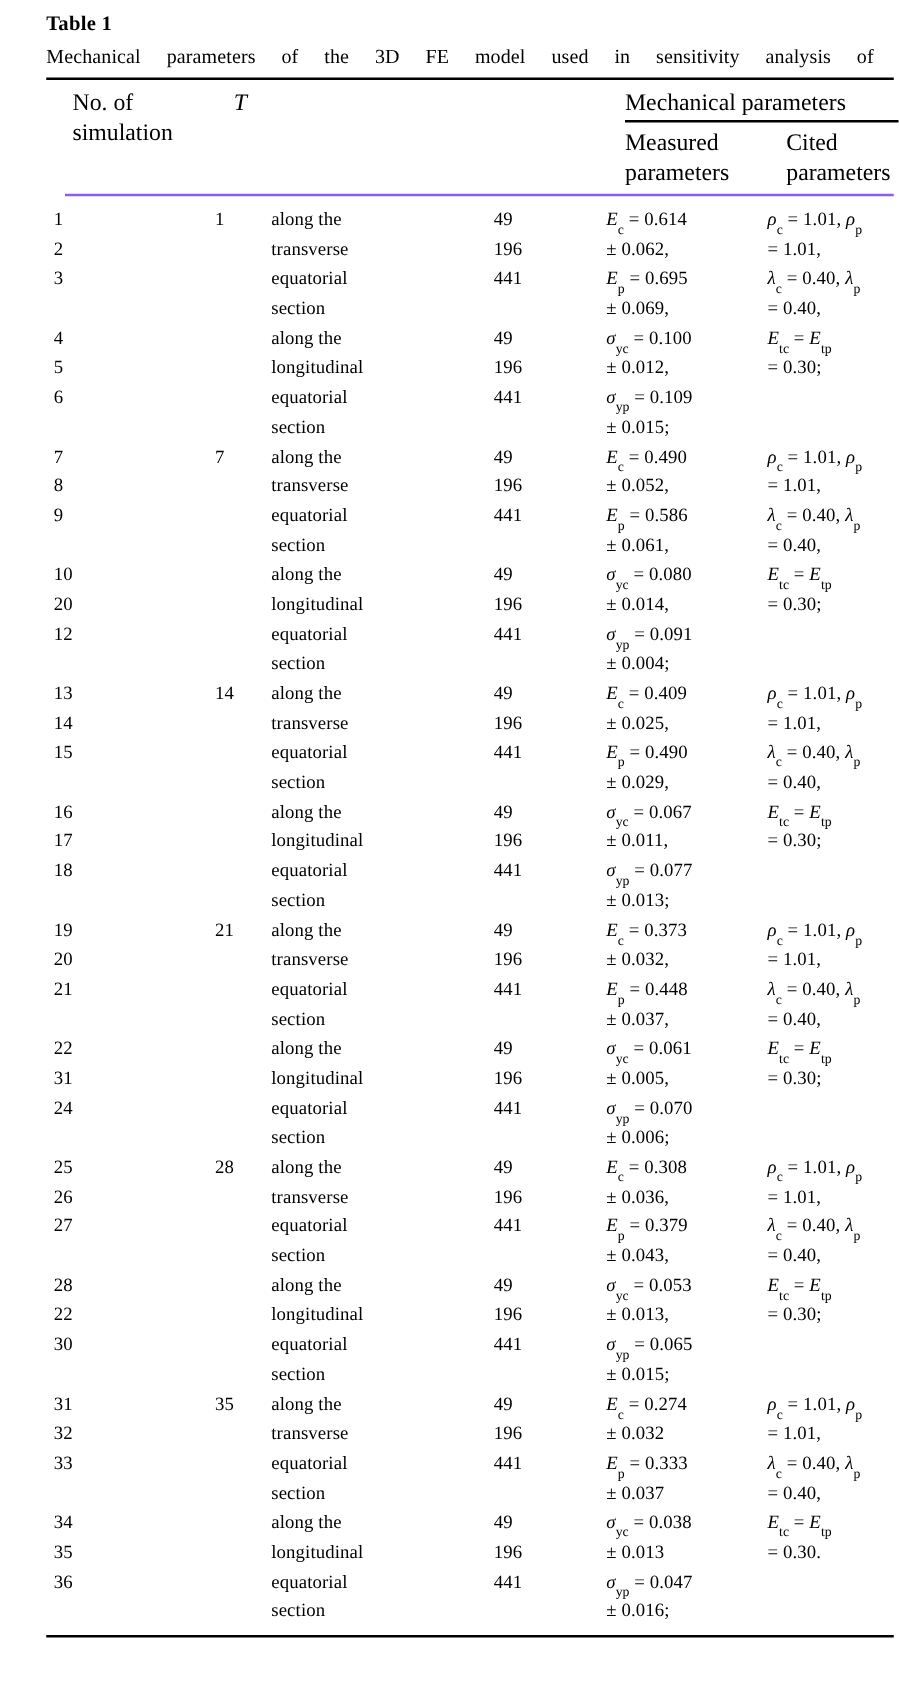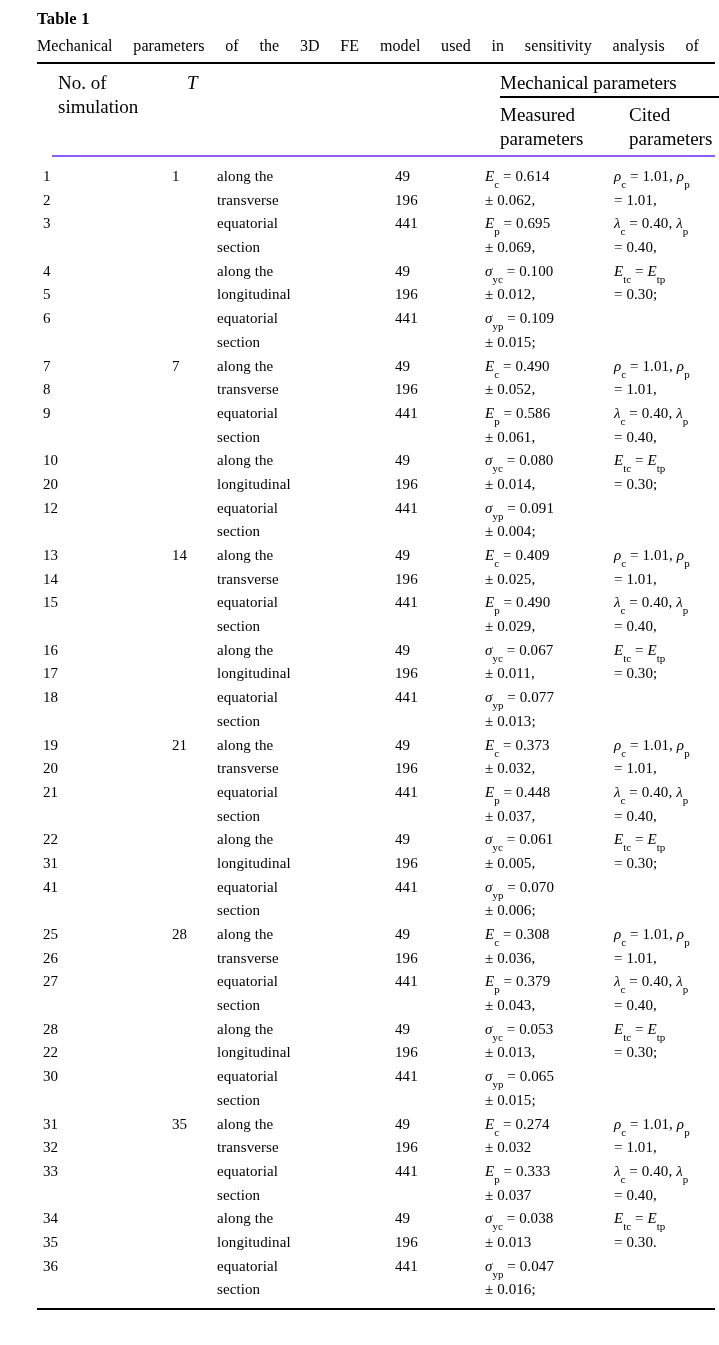--- a/index.html
+++ b/index.html
@@ -285,21 +285,21 @@
         <div class="cell col-direction">along the</div>
         <div class="cell col-height">49</div>
         <div class="cell col-measured"><i>σ</i><sub>yc</sub> = 0.061</div>
         <div class="cell col-cited"><i>E</i><sub>tc</sub> = <i>E</i><sub>tp</sub></div>
         <div class="cell col-no">31</div>
         <div class="cell col-t"></div>
         <div class="cell col-direction">longitudinal</div>
         <div class="cell col-height">196</div>
         <div class="cell col-measured">± 0.005,</div>
         <div class="cell col-cited">= 0.30;</div>
-        <div class="cell col-no">41</div>
+        <div class="cell col-no">24</div>
         <div class="cell col-t"></div>
         <div class="cell col-direction">equatorial</div>
         <div class="cell col-height">441</div>
         <div class="cell col-measured"><i>σ</i><sub>yp</sub> = 0.070</div>
         <div class="cell col-cited"></div>
         <div class="cell col-no"></div>
         <div class="cell col-t"></div>
         <div class="cell col-direction">section</div>
         <div class="cell col-height"></div>
         <div class="cell col-measured">± 0.006;</div>

